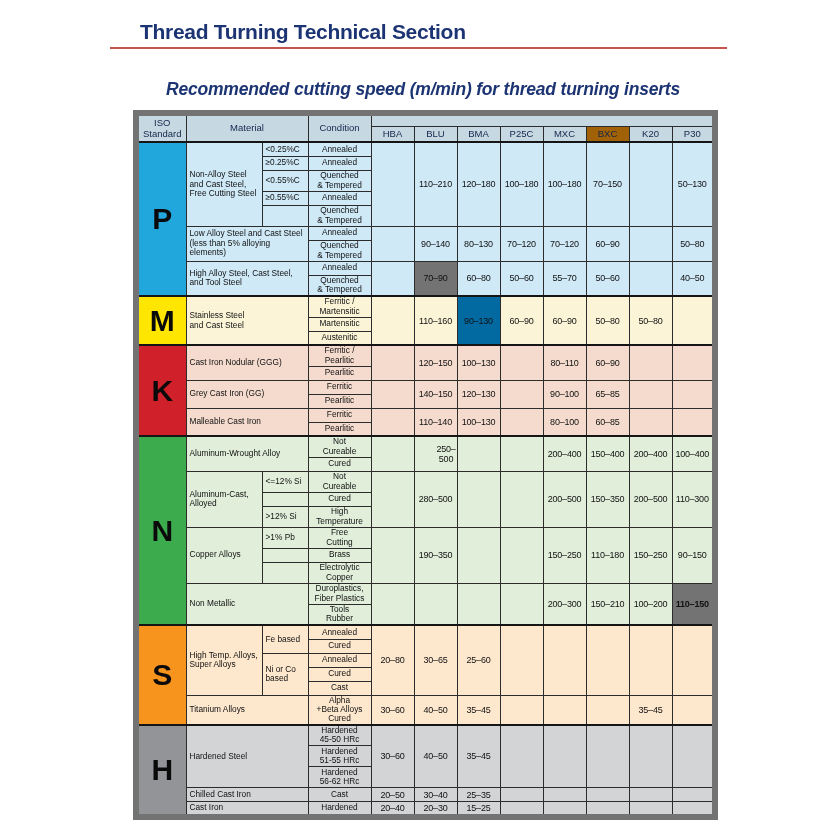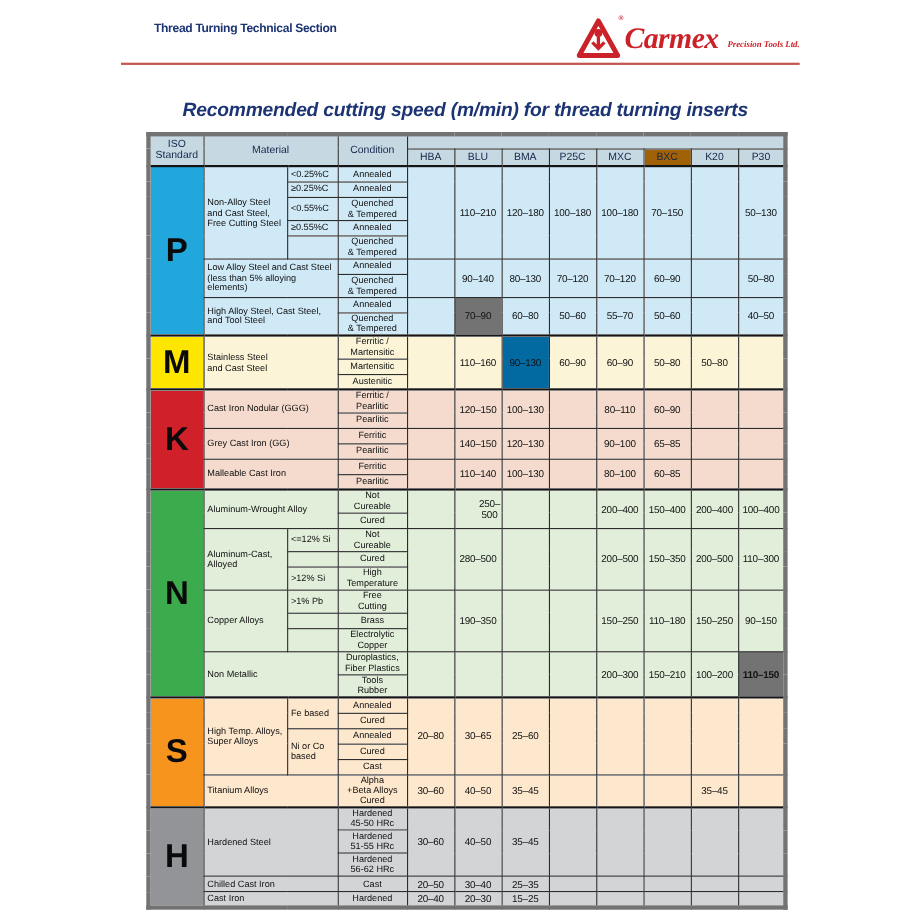--- a/index.html
+++ b/index.html
@@ -6,68 +6,56 @@
   body{
     width:836px;height:836px;background:#ffffff;overflow:hidden;
     font-family:"Liberation Sans", sans-serif;color:#111;
     position:relative;
   }
   .top-header{
     margin:14px 109px 0 110px;width:617px;
     display:flex;justify-content:space-between;align-items:flex-start;
   }
   .doc-title{
-    margin:6px 0 0 30px;font-size:11px;font-weight:bold;letter-spacing:-0.3px;
+    margin:6px 0 0 30px;font-size:21px;font-weight:bold;letter-spacing:-0.3px;
     color:#1c3473;font-family:"Liberation Sans", sans-serif;
   }
   .logo{display:flex;align-items:center;gap:4px;margin-top:2px;}
   .logo-mark{position:relative;width:40px;height:38px;}
   .logo-reg{position:absolute;top:-2px;right:-3px;font-size:6px;color:#cb2128;font-weight:bold;}
   .brand-word{
     font-family:"Liberation Serif", serif;font-style:italic;font-weight:bold;
     font-size:27px;color:#cb2128;letter-spacing:-0.5px;line-height:1;
   }
   .brand-suffix{
     font-family:"Liberation Serif", serif;font-style:italic;font-weight:bold;
     font-size:8px;color:#cb2128;margin-left:4px;padding-top:10px;
   }
   .red-rule{margin:3px 0 0 110px;width:617px;height:2px;background:#c4544c;}
   .page-title{
     margin:30px 0 0 128px;width:590px;text-align:center;
     font-size:17.5px;font-weight:bold;font-style:italic;color:#1c3473;letter-spacing:-0.2px;
   }
   .table-wrap{margin:10px 0 0 133px;}
-  table{border-collapse:collapse;table-layout:fixed;border:4px solid #737373;}
+  table{border-collapse:collapse;table-layout:fixed;border:6px solid #737373;}
   td,th{border:1px solid #2c2c2c;overflow:hidden;vertical-align:middle;padding:0;}
   .sec{border-top:2px solid #151515;}
   .pre{white-space:pre-line;}
   .hdr{background:#c6d9e3;font-size:9.5px;font-weight:normal;color:#13264a;line-height:1.1;}
   .iso{font-size:30px;font-weight:bold;text-align:center;color:#0a0a0a;}
   .mat{font-size:8.3px;text-align:left;padding:1px 2px 1px 3px;line-height:1.13;}
   .sub{font-size:8.3px;text-align:left;padding-left:3px;line-height:1.1;}
   .cond{font-size:8.3px;text-align:center;line-height:1.13;}
   .val{font-size:9px;text-align:center;letter-spacing:-0.2px;}
 </style>
 </head>
 <body>
 
 <div class="top-header">
   <div class="doc-title">Thread Turning Technical Section</div>
-  <div class="logo">
-    <span class="logo-mark">
-      <svg width="40" height="38" viewBox="0 0 40 38" aria-hidden="true">
-        <path d="M20 3 L37.5 34.5 L2.5 34.5 Z" fill="none" stroke="#cb2128" stroke-width="4.5" stroke-linejoin="round"></path>
-        <circle cx="20" cy="14" r="3.6" fill="#cb2128"></circle>
-        <path d="M20 17.5 L20 28 M14.5 22.5 L20 28 L25.5 22.5" stroke="#cb2128" stroke-width="3" fill="none"></path>
-      </svg>
-      <span class="logo-reg">®</span>
-    </span>
-    <span class="brand-word">Carmex</span>
-    <span class="brand-suffix">Precision Tools Ltd.</span>
-  </div>
 </div>
 <div class="red-rule"></div>
 
 <div class="page-title">Recommended cutting speed (m/min) for thread turning inserts</div>
 
 <div class="table-wrap">
   <table>
     <colgroup>
         <col style="width: 50px;">
         <col style="width: 76px;">

